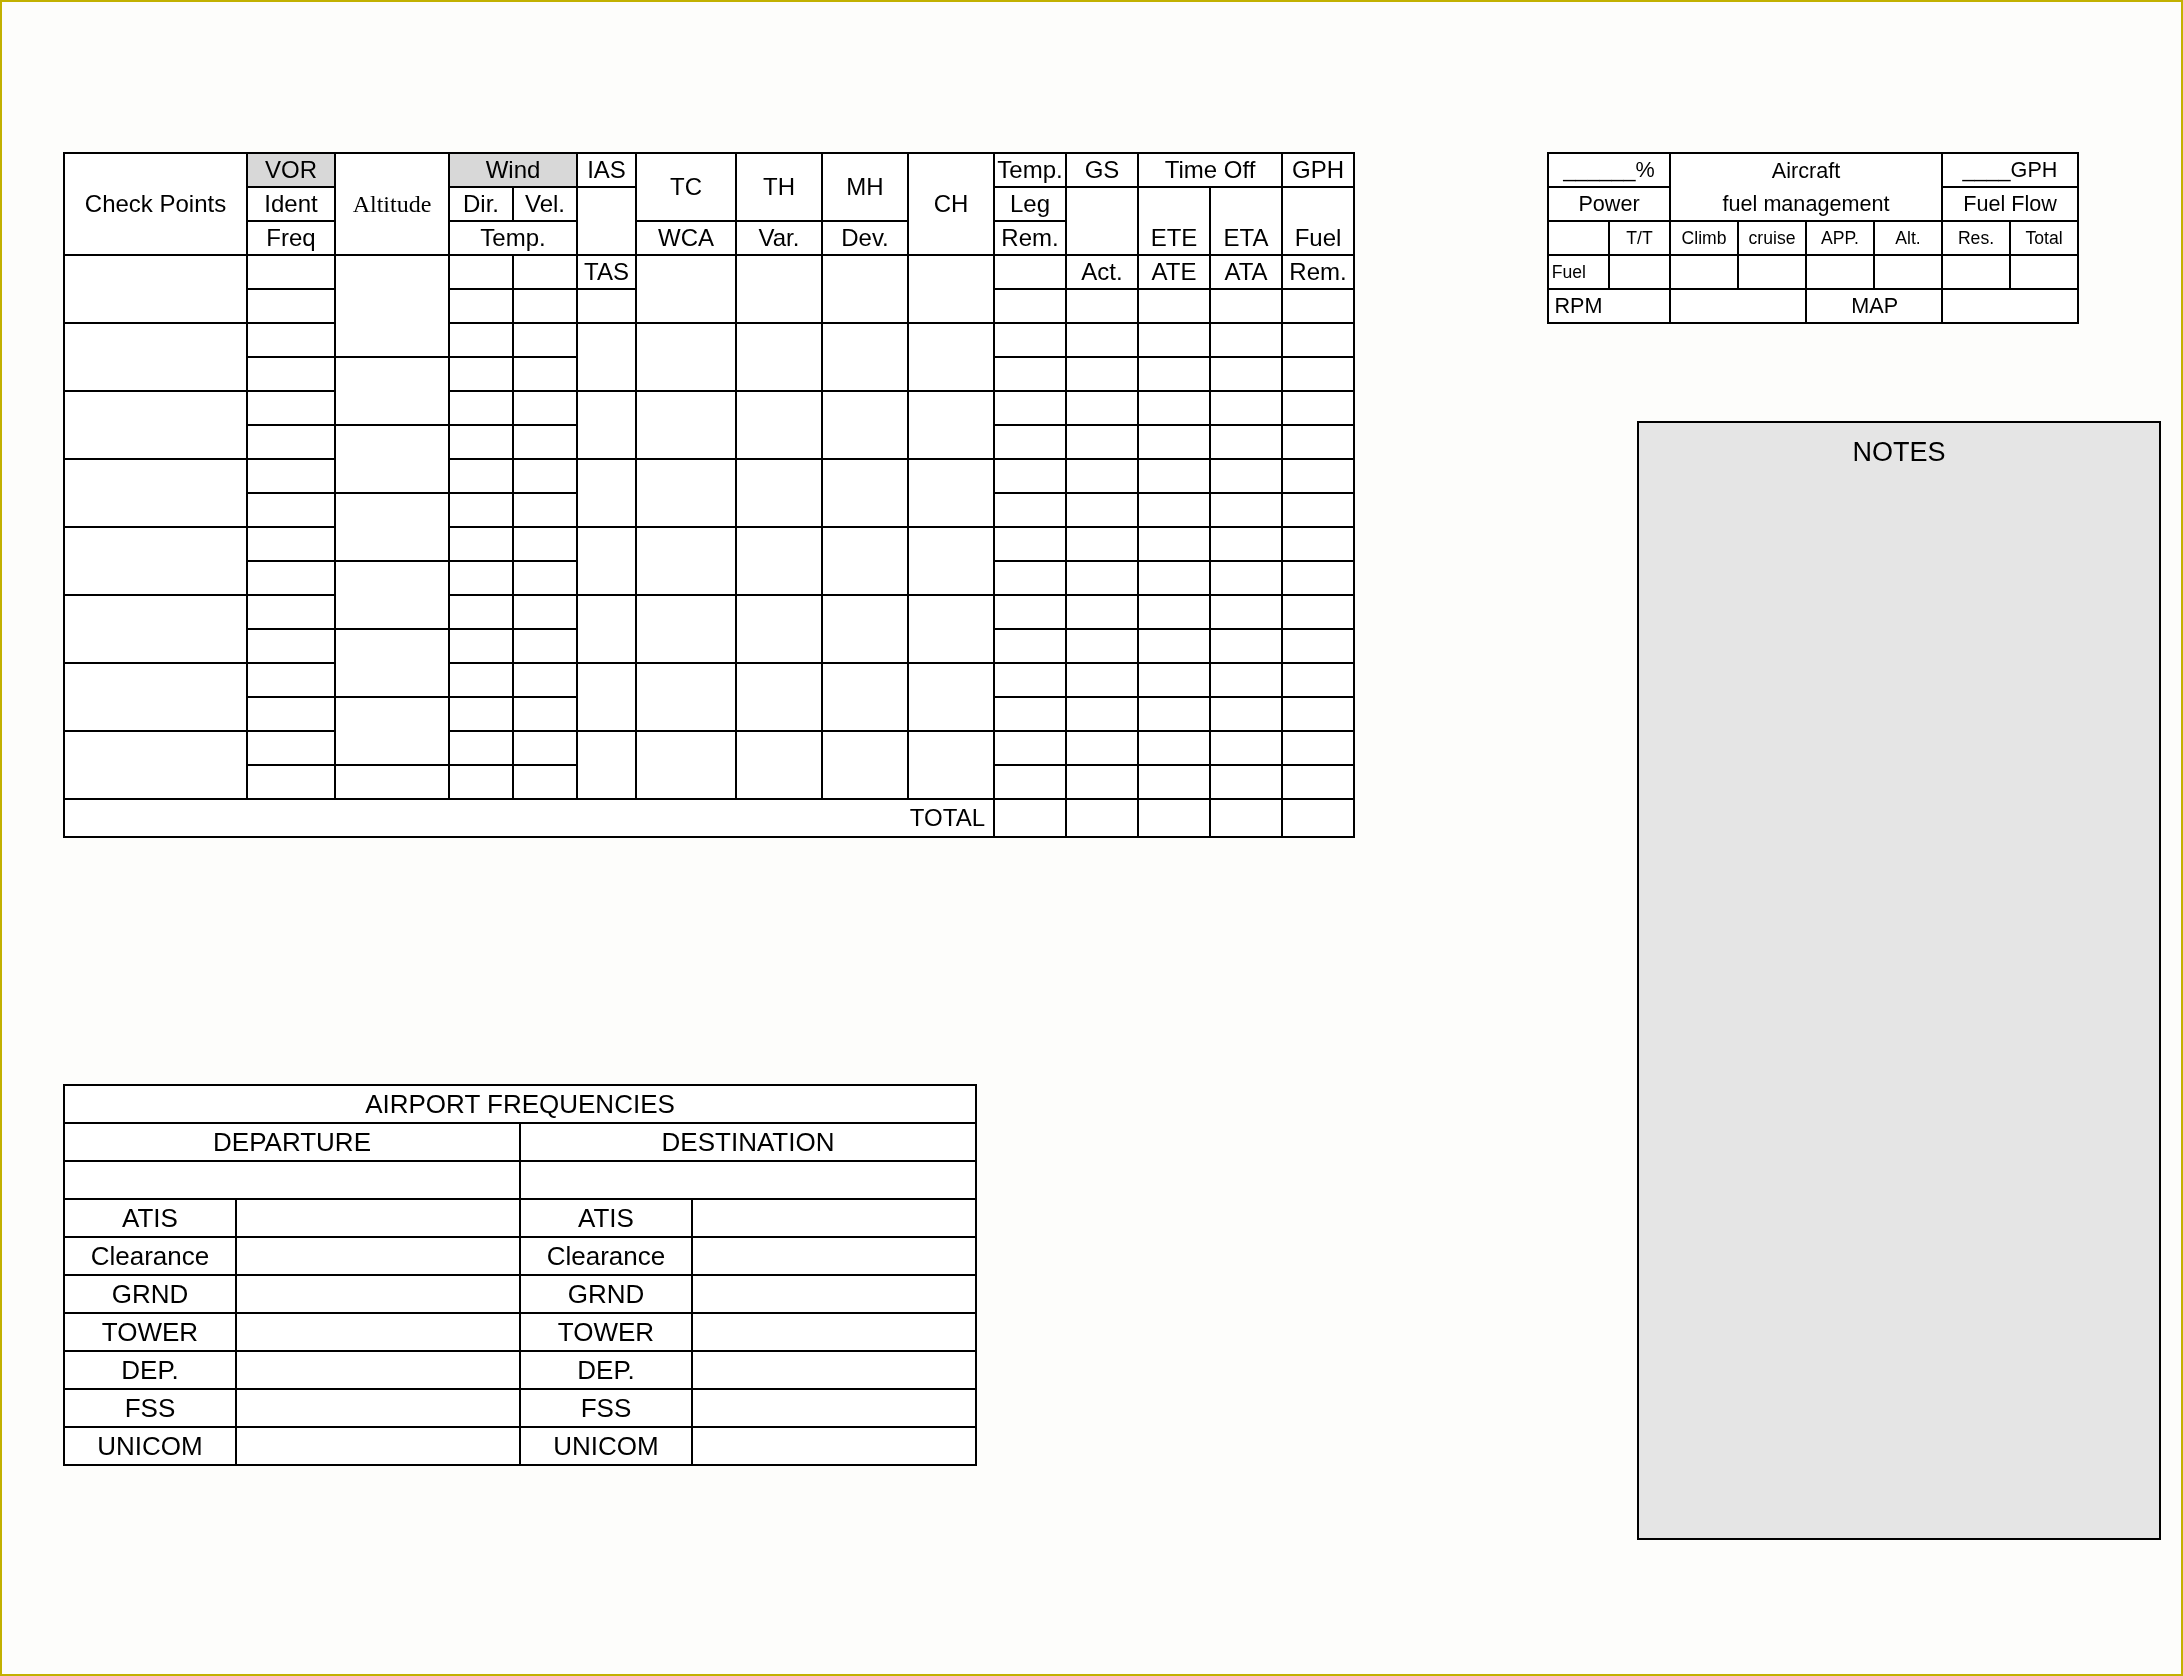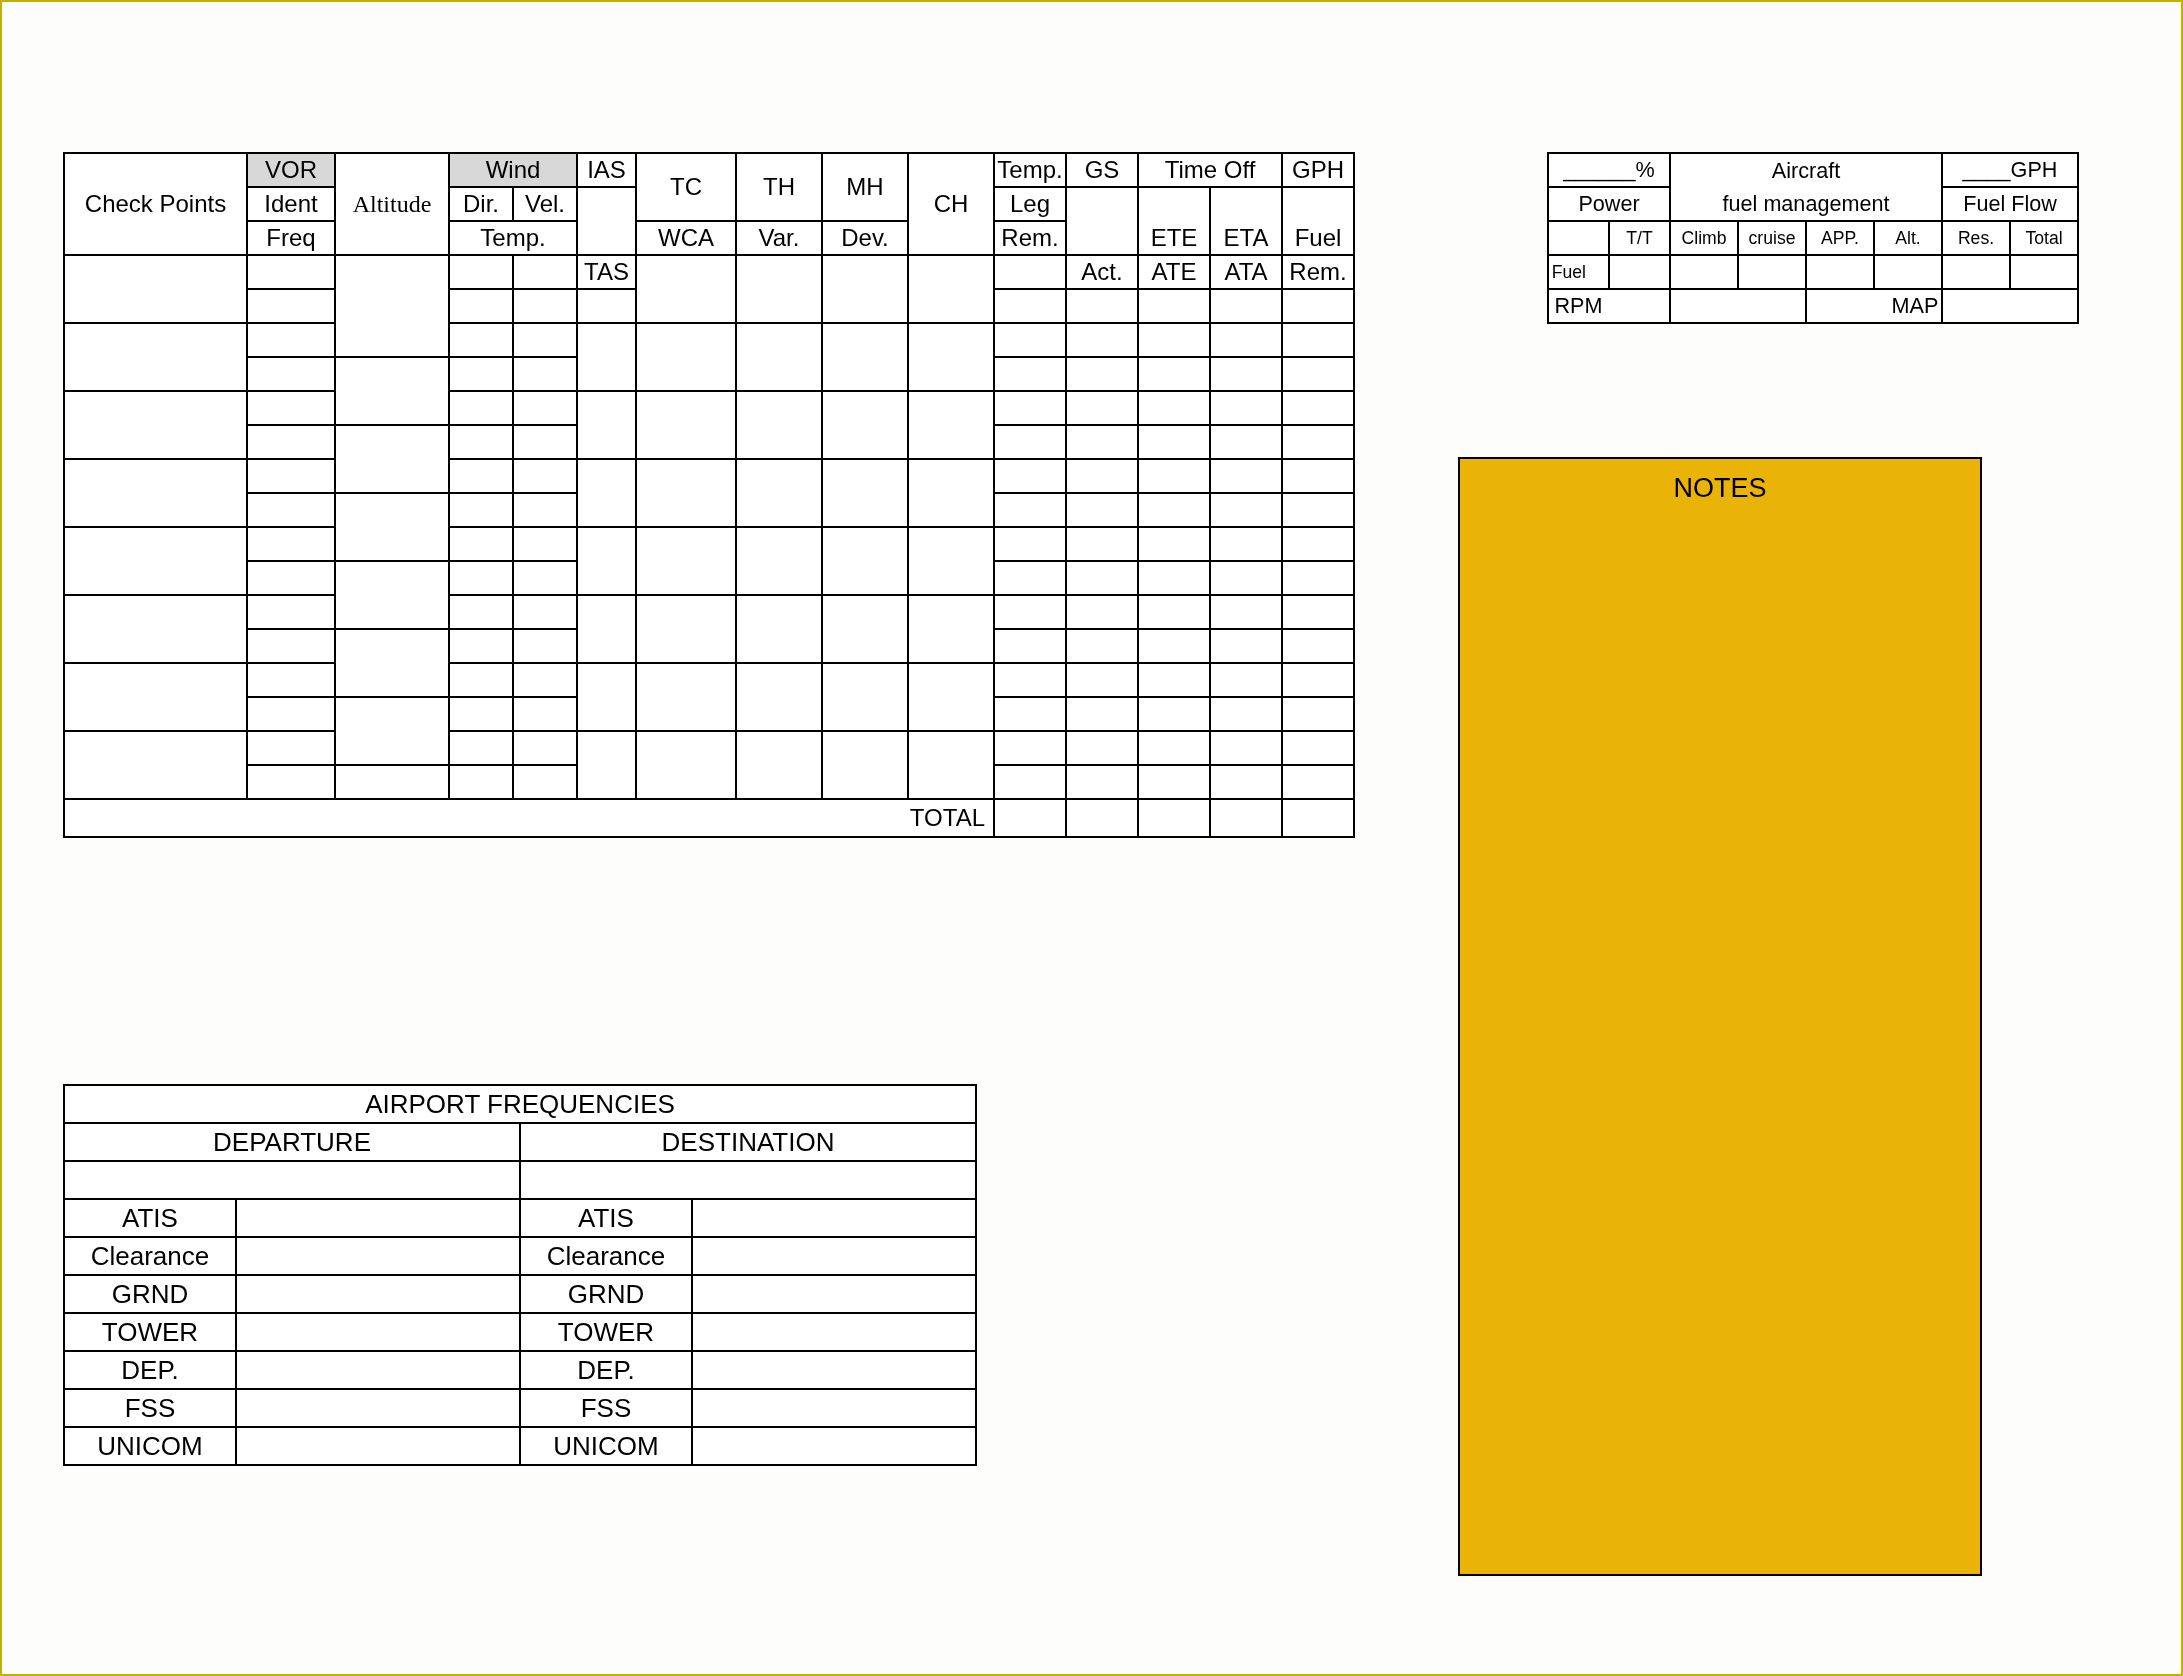--- a/index.html
+++ b/index.html
@@ -84,31 +84,30 @@
   .fm-c5 { width: 68px; }
   .fm-c6 { width: 68px; }
   .fm-c7 { width: 68px; }
   .fm-c8 { width: 68px; }
   .fm-row { height: 34px; }
   .fm-small { font-size: 17.6px; }
 
   
   .notes-box {
     position: absolute;
-    left: 1456px;
+    left: 1635px;
     top: 419px;
     width: 524px;
     height: 1119px;
     border: 2px solid #000;
-    background: #eab308;
+    background: #e5e5e5;
     text-align: center;
     font-size: 27px;
     padding-top: 13.5px;
     box-sizing: border-box;
-    margin-top: 36px;
   }
 
   
   .freq {
     position: absolute;
     left: 61px;
     top: 1082px;
     border-collapse: collapse;
     font-size: 26px;
   }
@@ -463,21 +462,21 @@
       <td></td>
       <td></td>
       <td></td>
       <td></td>
       <td></td>
       <td></td>
     </tr>
     <tr class="fm-row">
       <td colspan="2" style="text-align:left; padding-left:5.4px;">RPM</td>
       <td colspan="2"></td>
-      <td colspan="2" style="text-align:right; padding-left:4px;">MAP</td>
+      <td colspan="2" style="text-align:center; padding-left:4px;">MAP</td>
       <td colspan="2"></td>
     </tr>
   </tbody>
     </table>
 
   <div class="notes-box">
     <span>NOTES</span>
   </div>
 
   <table class="freq">

